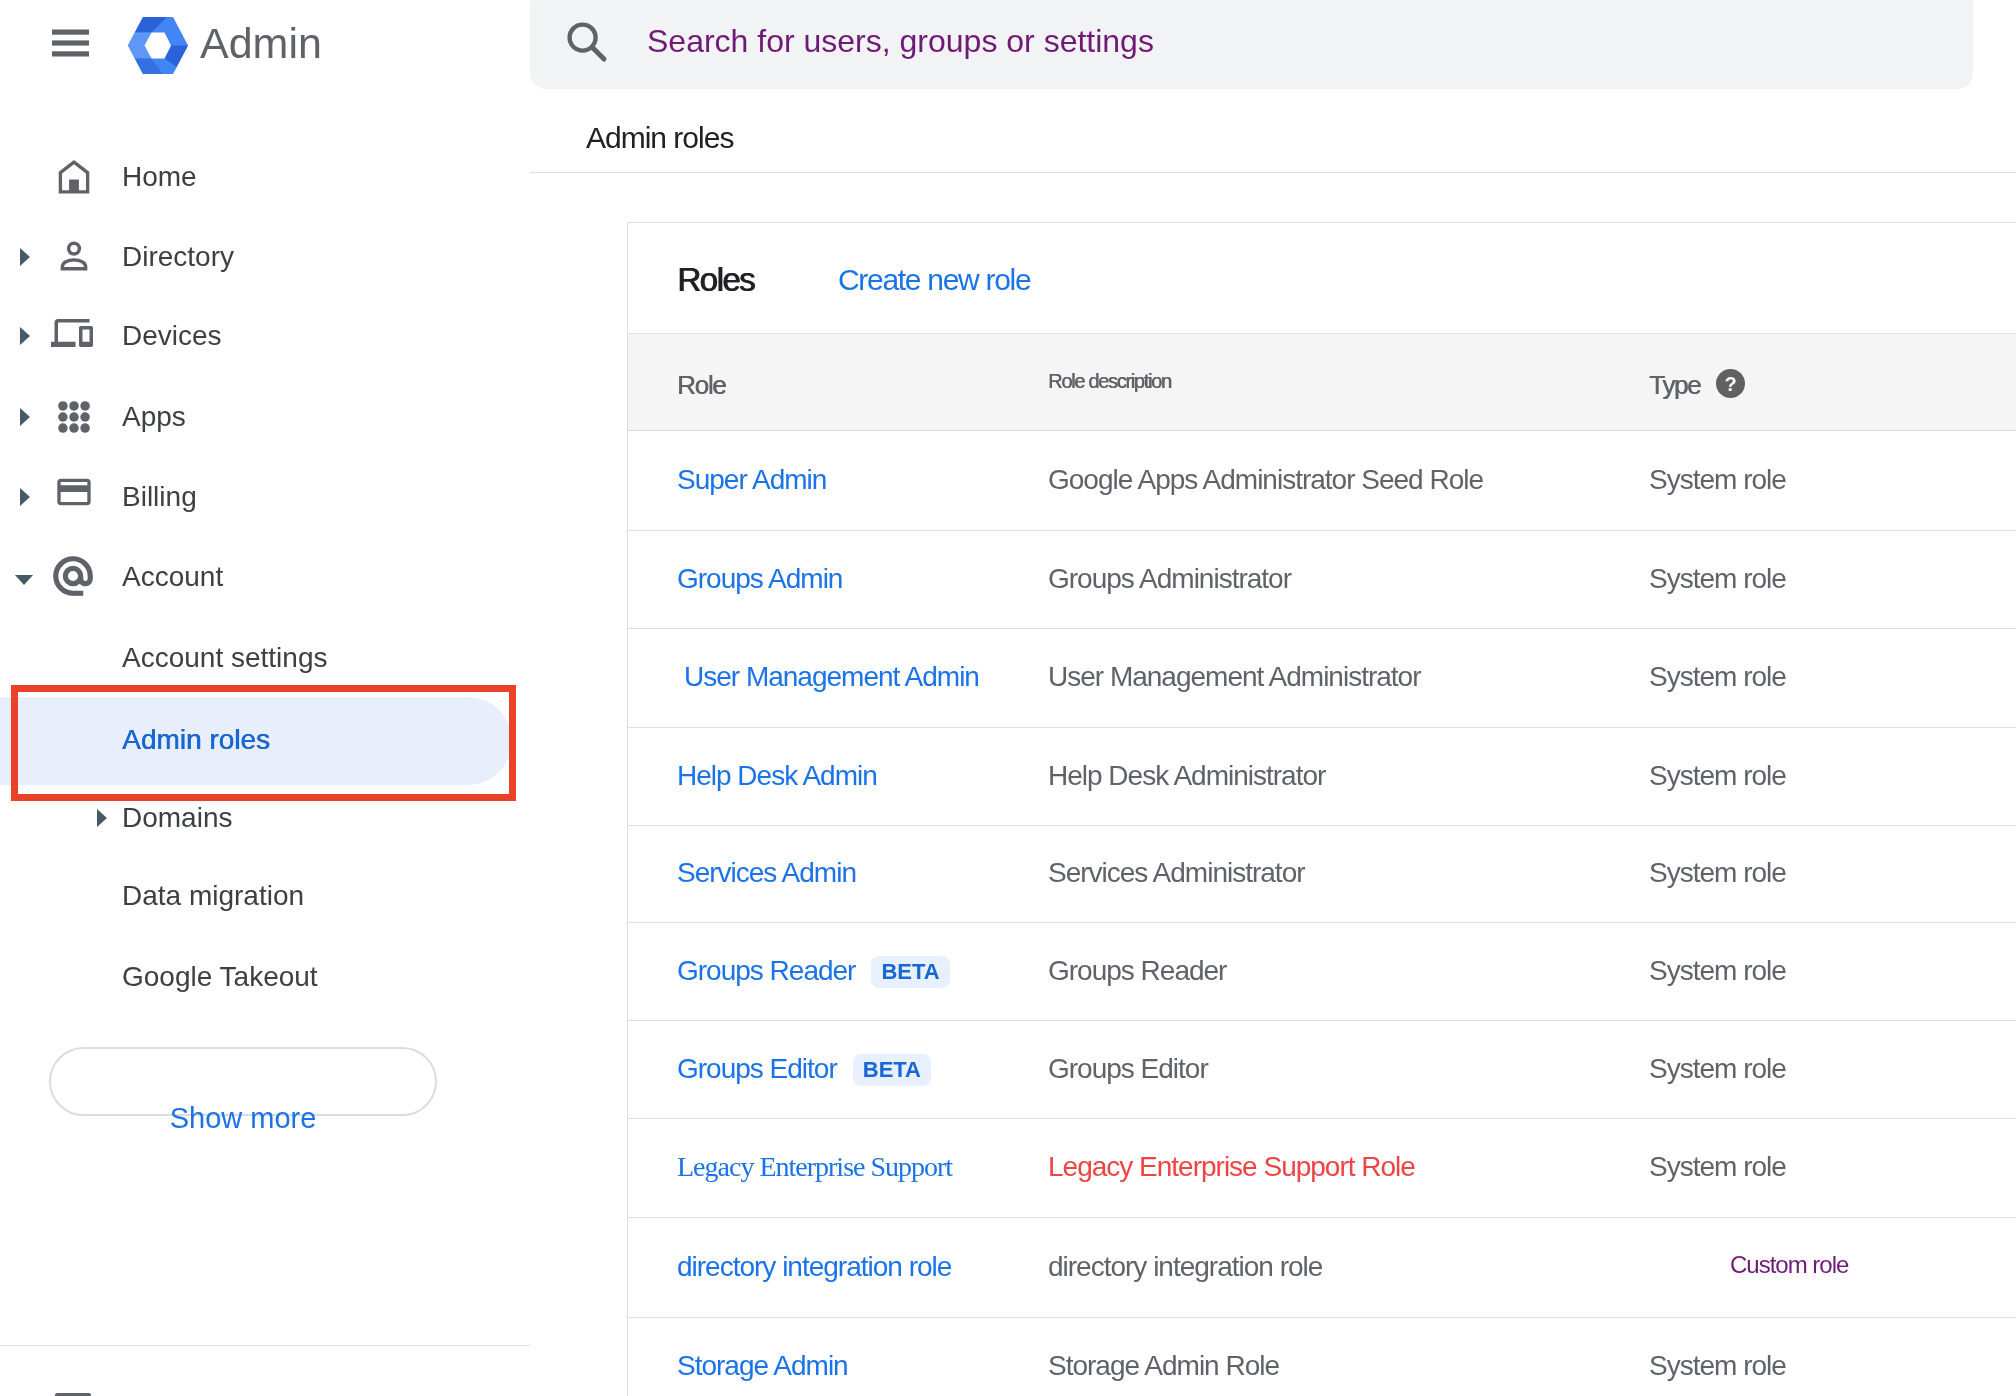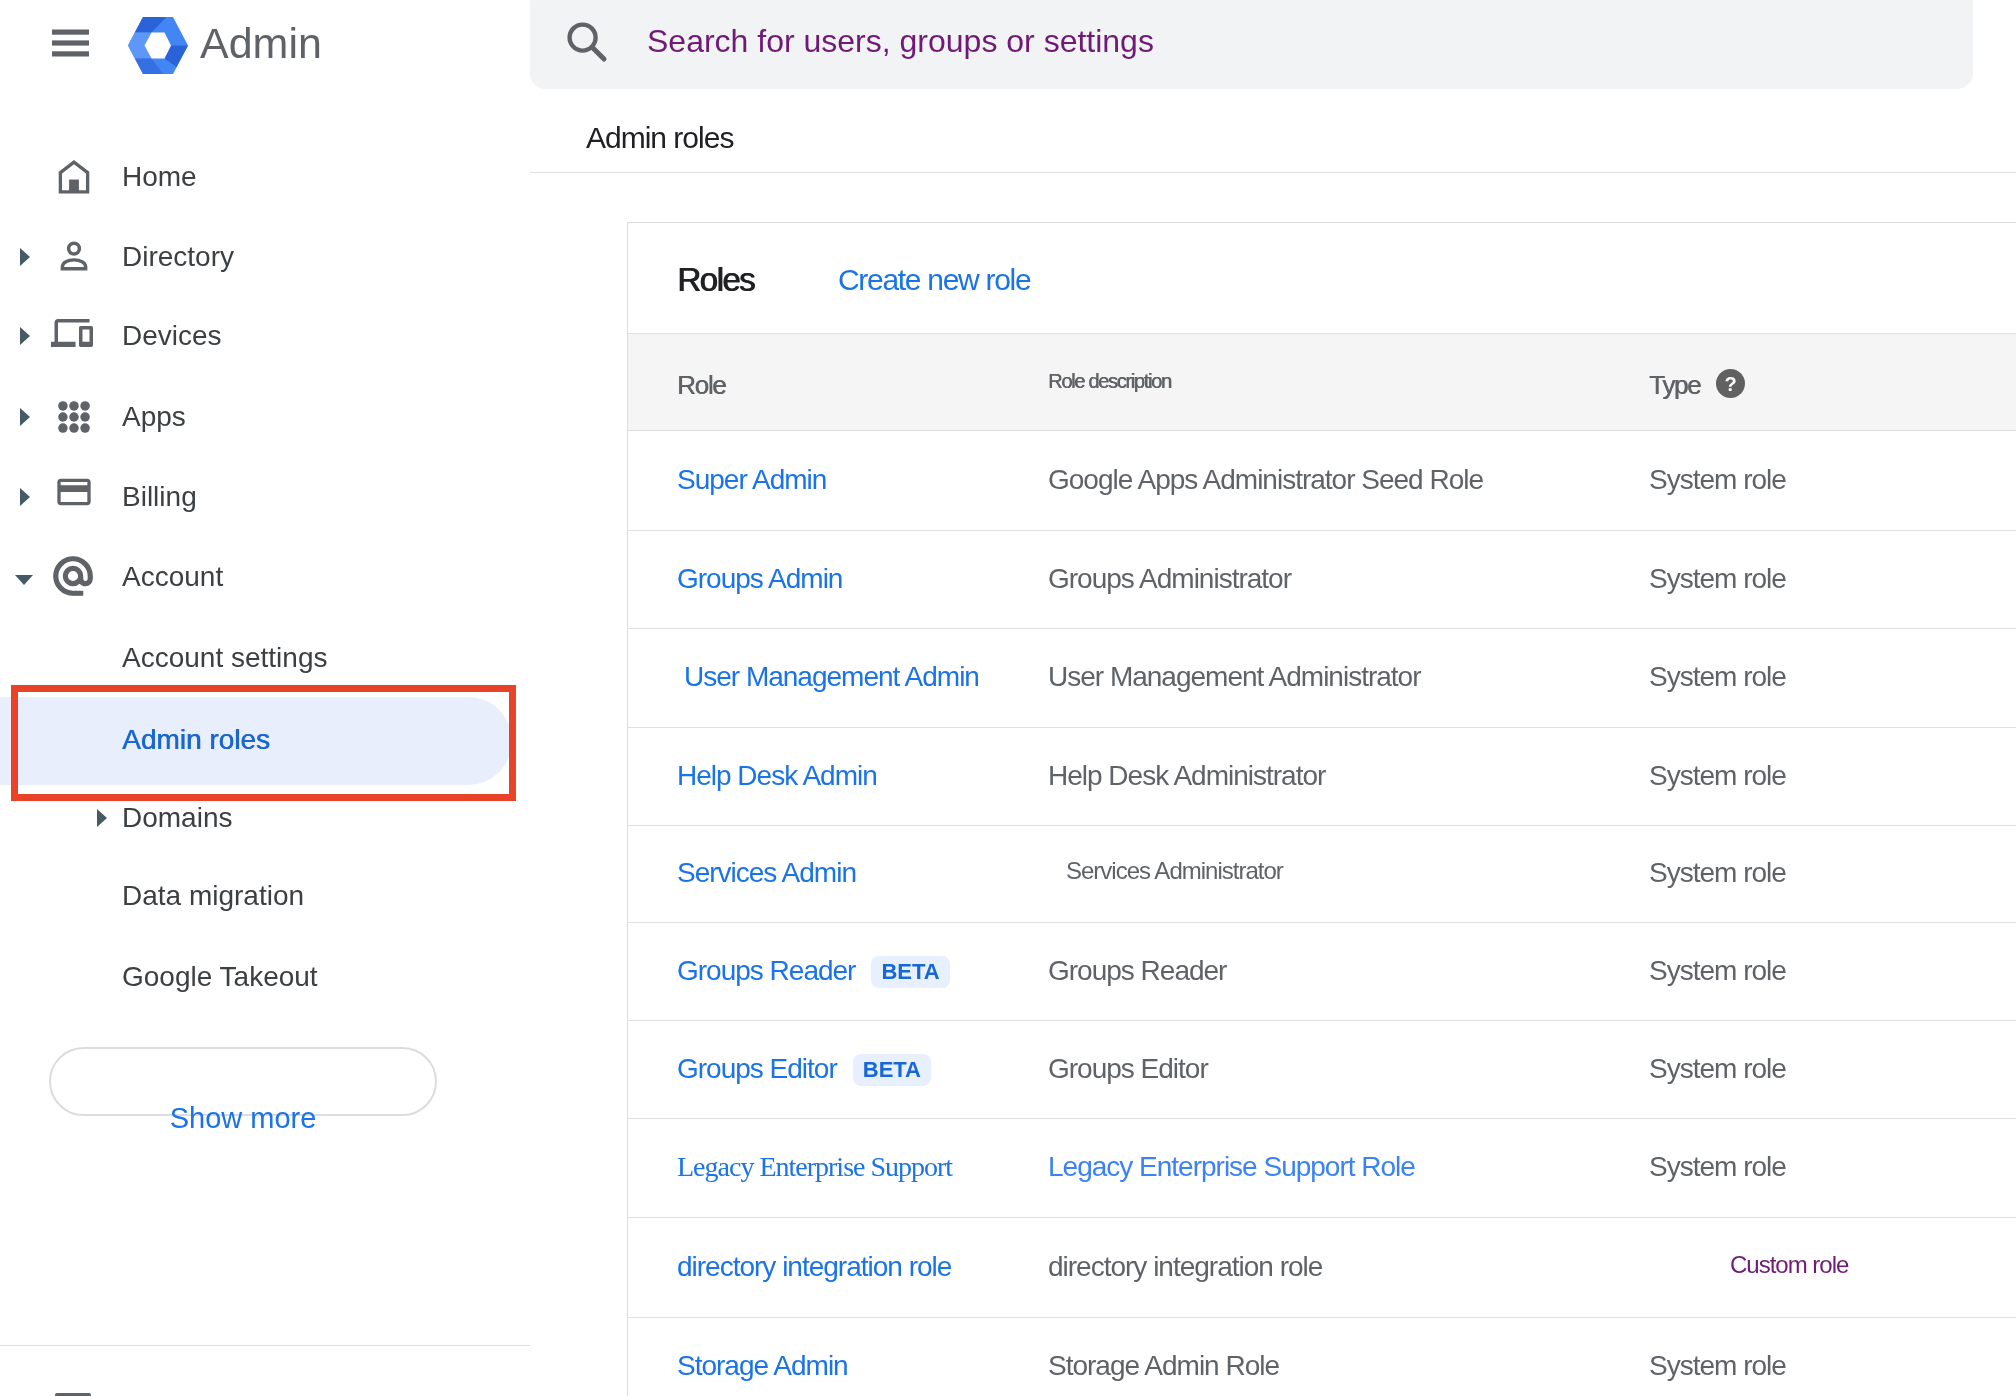--- a/index.html
+++ b/index.html
@@ -134,33 +134,33 @@
     <div class="abs" style="left:628px;top:726.5px;width:1388px;height:1px;background:#e0e0e0;"></div>
     <div class="abs" style="left:684px;top:661.25px;font-size:28px;letter-spacing:-1px;color:#1a73e8;">User Management Admin</div>
     <div class="abs" style="left:1048px;top:661.25px;font-size:28px;letter-spacing:-1px;color:#5f6368;">User Management Administrator</div>
     <div class="abs" style="left:1649px;top:661.25px;font-size:28px;letter-spacing:-1px;color:#5f6368;">System role</div>
     <div class="abs" style="left:628px;top:825px;width:1388px;height:1px;background:#e0e0e0;"></div>
     <div class="abs" style="left:677px;top:759.75px;font-size:28px;letter-spacing:-1px;color:#1a73e8;">Help Desk Admin</div>
     <div class="abs" style="left:1048px;top:759.75px;font-size:28px;letter-spacing:-1px;color:#5f6368;">Help Desk Administrator</div>
     <div class="abs" style="left:1649px;top:759.75px;font-size:28px;letter-spacing:-1px;color:#5f6368;">System role</div>
     <div class="abs" style="left:628px;top:921.5px;width:1388px;height:1px;background:#e0e0e0;"></div>
     <div class="abs" style="left:677px;top:857.25px;font-size:28px;letter-spacing:-1px;color:#1a73e8;">Services Admin</div>
-    <div class="abs" style="left:1048px;top:857.25px;font-size:24px;letter-spacing:-1px;color:#5f6368;margin-left:18px;">Services Administrator</div>
+    <div class="abs" style="left:1048px;top:857.25px;font-size:28px;letter-spacing:-1px;color:#5f6368;">Services Administrator</div>
     <div class="abs" style="left:1649px;top:857.25px;font-size:28px;letter-spacing:-1px;color:#5f6368;">System role</div>
     <div class="abs" style="left:628px;top:1020px;width:1388px;height:1px;background:#e0e0e0;"></div>
     <div class="abs" style="left:677px;top:954.75px;font-size:28px;letter-spacing:-1px;color:#1a73e8;">Groups Reader<span style="display:inline-block;margin-left:16px;background:#e8f0fe;color:#1967d2;font-size:22px;font-weight:700;letter-spacing:0;border-radius:8px;padding:0 10px;height:32px;line-height:32px;vertical-align:1px;">BETA</span></div>
     <div class="abs" style="left:1048px;top:954.75px;font-size:28px;letter-spacing:-1px;color:#5f6368;">Groups Reader</div>
     <div class="abs" style="left:1649px;top:954.75px;font-size:28px;letter-spacing:-1px;color:#5f6368;">System role</div>
     <div class="abs" style="left:628px;top:1118px;width:1388px;height:1px;background:#e0e0e0;"></div>
     <div class="abs" style="left:677px;top:1053px;font-size:28px;letter-spacing:-1px;color:#1a73e8;">Groups Editor<span style="display:inline-block;margin-left:16px;background:#e8f0fe;color:#1967d2;font-size:22px;font-weight:700;letter-spacing:0;border-radius:8px;padding:0 10px;height:32px;line-height:32px;vertical-align:1px;">BETA</span></div>
     <div class="abs" style="left:1048px;top:1053px;font-size:28px;letter-spacing:-1px;color:#5f6368;">Groups Editor</div>
     <div class="abs" style="left:1649px;top:1053px;font-size:28px;letter-spacing:-1px;color:#5f6368;">System role</div>
     <div class="abs" style="left:628px;top:1216.5px;width:1388px;height:1px;background:#e0e0e0;"></div>
     <div class="abs" style="left:677px;top:1151.25px;font-size:28px;letter-spacing:-1px;color:#1a73e8;font-family:Liberation Serif, serif;">Legacy Enterprise Support</div>
-    <div class="abs" style="left:1048px;top:1151.25px;font-size:28px;letter-spacing:-1px;color:#3b82f6;text-align:center;">Legacy Enterprise Support Role</div>
+    <div class="abs" style="left:1048px;top:1151.25px;font-size:28px;letter-spacing:-1px;color:#ef4444;text-align:center;">Legacy Enterprise Support Role</div>
     <div class="abs" style="left:1649px;top:1151.25px;font-size:28px;letter-spacing:-1px;color:#5f6368;">System role</div>
     <div class="abs" style="left:628px;top:1317px;width:1388px;height:1px;background:#e0e0e0;"></div>
     <div class="abs" style="left:677px;top:1250.75px;font-size:28px;letter-spacing:-1px;color:#1a73e8;">directory integration role</div>
     <div class="abs" style="left:1048px;top:1250.75px;font-size:28px;letter-spacing:-1px;color:#5f6368;">directory integration role</div>
     <div class="abs" style="left:1730px;top:1250.75px;font-size:24px;letter-spacing:-1px;color:#701a75;">Custom role</div>
     <div class="abs" style="left:677px;top:1350.25px;font-size:28px;letter-spacing:-1px;color:#1a73e8;">Storage Admin</div>
     <div class="abs" style="left:1048px;top:1350.25px;font-size:28px;letter-spacing:-1px;color:#5f6368;">Storage Admin Role</div>
     <div class="abs" style="left:1649px;top:1350.25px;font-size:28px;letter-spacing:-1px;color:#5f6368;">System role</div>
   </div>
 

